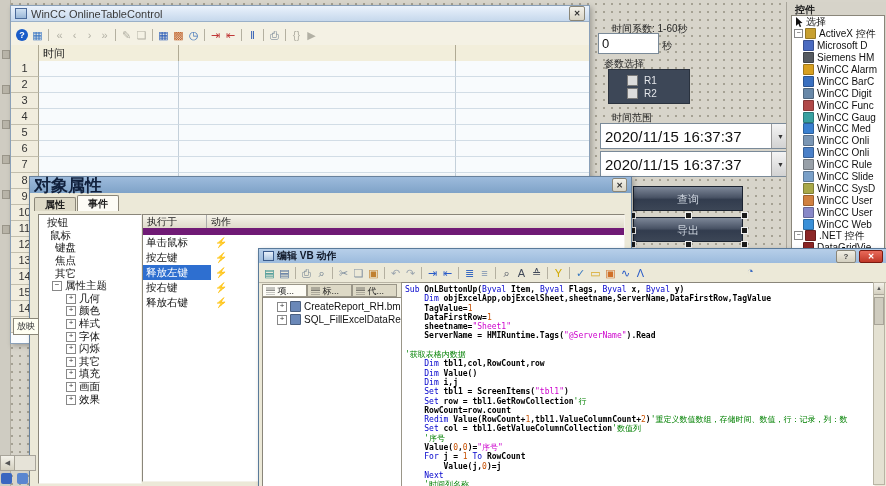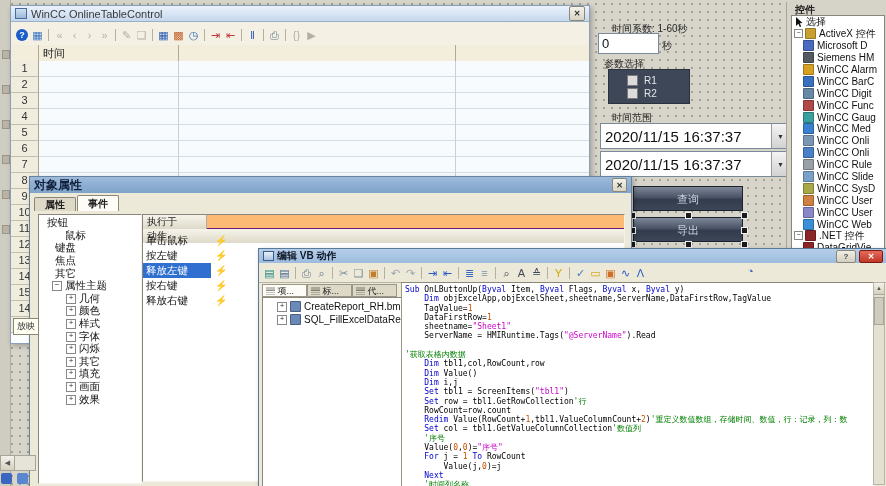--- a/index.html
+++ b/index.html
@@ -67,32 +67,32 @@
   .ctl-title{position:absolute;left:8px;top:1px;font-size:10px;font-weight:bold;color:#222;}
   .ctl-list{position:absolute;left:4px;top:13px;width:92px;height:468px;background:#fff;border:1px solid #8a867a;overflow:hidden;}
   .crow{display:flex;align-items:center;height:11.9px;white-space:nowrap;overflow:hidden;padding-left:2px;}
   .cexp{flex:none;width:7px;height:7px;border:1px solid #888;background:#fff;font-size:7px;line-height:5px;text-align:center;color:#333;margin-right:2px;}
   .cico{flex:none;width:9px;height:9px;border-radius:1px;margin-right:3px;border:1px solid rgba(0,0,0,.25);}
   .clbl{font-size:10px;color:#111;}
   .cindent{width:9px;flex:none;}
   
   .props-dlg{left:29px;top:176px;width:601px;height:312px;background:#ece9d8;border:1px solid #68819c;z-index:4;}
   .props-dlg .titlebar{height:16px;background:linear-gradient(#9dbbdc,#7fa3c8);}
-  .props-dlg .tb-title{font-size:12px;font-weight:bold;color:#10203c;}
+  .props-dlg .tb-title{font-size:17px;font-weight:bold;color:#10203c;}
   .props-dlg .xbtn{width:13px;height:12px;font-size:8px;}
   .dtabs{position:absolute;left:4px;top:18px;height:16px;display:flex;align-items:flex-end;font-weight:bold;}
   .dtab{box-sizing:border-box;width:42px;height:14px;border:1px solid #8a8678;border-bottom:none;
         border-radius:2px 2px 0 0;background:#ddd9c6;font-size:10px;text-align:center;line-height:14px;color:#222;margin-right:1px;}
   .dtab.active{background:#fdfcf6;height:16px;line-height:16px;}
   .panel3d{position:absolute;background:#fff;border:1px solid #8a867a;border-right-color:#f4f2ea;border-bottom-color:#f4f2ea;overflow:hidden;}
   .prop-tree{left:8px;top:37px;width:102px;height:266px;padding-top:2px;}
   .ptrow{display:flex;align-items:center;height:12.6px;white-space:nowrap;font-size:10.5px;color:#111;}
   .pexp{flex:none;width:8px;height:8px;border:1px solid #888;background:#fff;font-size:8px;line-height:6px;text-align:center;color:#333;margin-right:3px;}
   .ev-list{left:112px;top:37px;width:481px;height:266px;}
-  .ev-head{display:flex;height:13px;background:#fdba74;border-bottom:5px solid #701a75;flex-direction:column;}
+  .ev-head{display:flex;height:13px;background:#fdba74;border-bottom:7px solid #701a75;}
   .ev-hc{box-sizing:border-box;font-size:10px;color:#222;padding:0 0 0 4px;border-right:1px solid #aaa;
          background:linear-gradient(#f6f4ea,#dedaca);}
   .ev-hc1{width:64px;} .ev-hc2{flex:1;border-right:none;}
   .ev-row{display:flex;align-items:center;height:15px;}
   .ev-lbl{width:68px;box-sizing:border-box;font-size:10.5px;color:#111;padding-left:3px;height:15px;line-height:15px;}
   .ev-row.sel .ev-lbl{background:#2e6fd0;color:#fff;}
   .bolt{font-size:10px;margin-left:4px;}
   
   .vb-win{left:258px;top:248px;width:628px;height:238px;background:#ece9d8;border:1px solid #5a7a9a;z-index:5;}
   .vb-win .titlebar{height:14px;background:linear-gradient(#b7cfe9,#9cbbdd);}
@@ -107,21 +107,21 @@
   .vb-clock{position:absolute;left:488px;top:2px;font-size:11px;color:#3a6ac0;}
   .vb-tabs{position:absolute;left:3px;top:35px;display:flex;}
   .vtab{box-sizing:border-box;width:45px;height:13px;border:1px solid #9a9688;background:#ddd9c6;
         font-size:9px;line-height:12px;color:#222;padding-left:3px;white-space:nowrap;overflow:hidden;}
   .vtab.active{background:#fdfcf6;}
   .vb-tree{left:3px;top:48px;width:138px;height:188px;padding-top:2px;}
   .vrow{display:flex;align-items:center;height:13px;white-space:nowrap;font-size:10px;color:#111;overflow:hidden;}
   .vico{flex:none;width:9px;height:9px;border-radius:1px;margin-right:3px;border:1px solid rgba(0,0,0,.3);}
   .code-pane{left:142px;top:33px;width:472px;height:203px;border-left:1px solid #9a9688;}
   .code{font-family:"DejaVu Sans Mono",monospace;font-size:8px;line-height:9.3px;white-space:pre;padding:2px 0 0 3px;}
-  .c-k{color:#0000cc;} .c-p{color:#000;} .c-s{color:#cc00cc;} .c-c{color:#008000;} .c-n{color:#c75000;}
+  .c-k{color:#0000cc;} .c-p{color:#000;font-weight:bold;} .c-s{color:#cc00cc;} .c-c{color:#008000;} .c-n{color:#c75000;}
   .vb-scroll{position:absolute;left:614px;top:33px;width:12px;height:203px;background:#e4e1d2;border:1px solid #b8b4a4;box-sizing:border-box;}
   .vs-up{height:11px;background:linear-gradient(#f4f2ea,#d4d0c0);border-bottom:1px solid #a8a498;font-size:6px;color:#555;text-align:center;line-height:11px;}
   .vs-thumb{margin-top:2px;height:26px;background:#cfccbf;border:1px solid #a8a498;}
   
   .h-scroll{left:0;top:455px;width:34px;height:14px;background:#e6e3d8;border:1px solid #a8a49a;z-index:6;display:flex;}
   .hs-btn{width:13px;height:100%;background:linear-gradient(#f4f2ea,#d4d0c0);border-right:1px solid #a8a498;
           font-size:7px;color:#555;text-align:center;line-height:13px;}
   .mini-app{position:absolute;width:11px;height:11px;border-radius:2px;z-index:6;}
   
   .watermark{right:2px;top:440px;z-index:10;font-size:29px;font-weight:bold;color:#fff;white-space:nowrap;
@@ -447,21 +447,21 @@
     <div class="titlebar">
       <span class="tb-title">对象属性</span>
       <span class="xbtn">✕</span>
     </div>
     <div class="dtabs">
         <span class="dtab">属性</span>
         <span class="dtab active">事件</span>
       </div>
     <div class="panel3d prop-tree">
         <div class="ptrow" style="padding-left: 8px;">按钮</div>
-        <div class="ptrow" style="padding-left: 26px;">鼠标</div>
+        <div class="ptrow" style="padding-left: 11px;">鼠标</div>
         <div class="ptrow" style="padding-left: 16px;">键盘</div>
         <div class="ptrow" style="padding-left: 16px;">焦点</div>
         <div class="ptrow" style="padding-left: 16px;">其它</div>
         <div class="ptrow" style="padding-left: 13px;">
           <span class="pexp">−</span>
           <span>属性主题</span>
         </div>
         <div class="ptrow" style="padding-left: 27px;">
           <span class="pexp">+</span>
           <span>几何</span>

